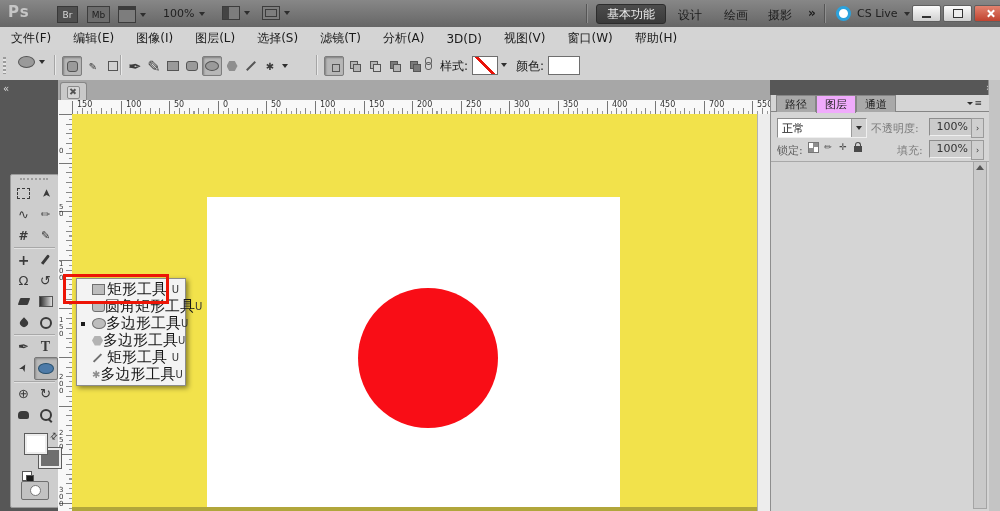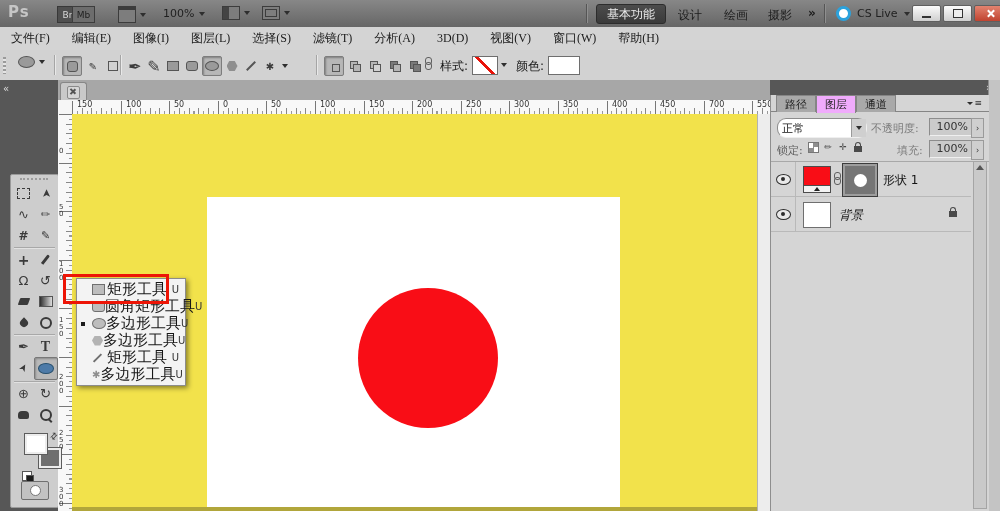--- a/index.html
+++ b/index.html
@@ -8,37 +8,37 @@
     -webkit-font-smoothing:antialiased;}
   .b{position:absolute;}
   .flex{display:flex;align-items:center;}
   
   .dd{width:0;height:0;border-left:3px solid transparent;border-right:3px solid transparent;border-top:4px solid #2e2e2e;display:inline-block;}
   
   .appbar{left:0;top:0;width:1000px;height:27px;background:linear-gradient(#878787,#666);border-bottom:1px solid #4a4a4a;}
   .pslogo{left:8px;top:3px;font-size:15px;font-weight:bold;color:#c6c6c6;letter-spacing:1px;}
   .sqbtn{height:15px;border-radius:0;font-size:9px;display:flex;align-items:center;justify-content:center;}
   .br{left:57px;top:6px;width:19px;background:#4f4f4f;border:1px solid #383838;color:#d8d8d8;}
-  .mb{left:72px;top:6px;width:21px;background:#6d6d6d;border:1px solid #3d3d3d;color:#1f1f1f;text-align:right;}
+  .mb{left:87px;top:6px;width:21px;background:#6d6d6d;border:1px solid #3d3d3d;color:#1f1f1f;text-align:right;}
   .mini-ico{border:1px solid #3c3c3c;background:#7d7d7d;}
   .appbar .lbl{font-size:11px;color:#1f1f1f;}
   .vsep{width:1px;background:#555;box-shadow:1px 0 0 #8f8f8f;}
   .wsbtn{font-size:12px;color:#1c1c1c;}
   .ws-active{background:linear-gradient(#4c4c4c,#3a3a3a);border:1px solid #2c2c2c;border-radius:3px;color:#e9e9e9;display:flex;align-items:center;justify-content:center;}
   .winbtn{width:27px;height:15px;border:1px solid #5f5f5f;border-radius:2px;background:linear-gradient(#fbfbfb,#cfcfcf);display:flex;align-items:center;justify-content:center;}
   .winbtn.close{width:31px;background:linear-gradient(#e2836f,#c04330);}
   .min-ico{width:9px;height:2px;background:#333;margin-top:6px;}
   .restore-ico{width:8px;height:7px;border:1px solid #333;background:#eee;}
   .x-ico{position:relative;width:9px;height:9px;}
   .x-ico::before,.x-ico::after{content:'';position:absolute;left:4px;top:0;width:2px;height:9px;background:#fff;}
   .x-ico::before{transform:rotate(45deg);}.x-ico::after{transform:rotate(-45deg);}
   .cslive-ico{width:9px;height:9px;border:3px solid #2ba2dd;border-radius:50%;background:#fff;}
   
   .menubar{left:0;top:27px;width:1000px;height:23px;background:#d4d4d4;border-bottom:1px solid #9d9d9d;display:flex;align-items:center;}
-  .menu-item{font-size:12px;color:#1a1a1a;padding:0 11px;font-family:Liberation Serif, serif;}
+  .menu-item{font-size:12px;color:#1a1a1a;padding:0 11px;}
   
   .optbar{left:0;top:50px;width:1000px;height:30px;background:#d2d2d2;border-bottom:1px solid #9d9d9d;}
   .grip{left:3px;top:57px;width:3px;height:17px;background:repeating-linear-gradient(#9a9a9a 0 2px,#e4e4e4 2px 4px);}
   .tgl{width:18px;height:18px;display:flex;align-items:center;justify-content:center;color:#3c3c3c;}
   .pressed{background:#b7b7b7;border:1px solid #7d7d7d;box-shadow:inset 1px 1px 2px rgba(0,0,0,.3);border-radius:2px;}
   .mini-rect{width:10px;height:8px;background:#9a9a9a;border:1px solid #555;}
   .mini-rrect{width:10px;height:8px;background:#9a9a9a;border:1px solid #555;border-radius:3px;}
   .mini-ellipse{width:12px;height:8px;background:#9a9a9a;border:1px solid #555;border-radius:50%;}
   .mini-poly{width:11px;height:10px;background:#8f8f8f;clip-path:polygon(25% 0,75% 0,100% 50%,75% 100%,25% 100%,0 50%);}
   .mini-line{width:12px;height:2px;background:#555;transform:rotate(-45deg);}
@@ -123,21 +123,21 @@
   .annotation{left:63px;top:274px;width:100px;height:24px;border:3px solid #ed1506;z-index:60;}
   
   .rdock-top{left:770px;top:80px;width:230px;height:15px;background:#575757;}
   .rpanel{left:770px;top:95px;width:218px;height:416px;background:#d5d5d5;border-left:1px solid #8e8e8e;}
   .ptab{top:0;height:16px;font-size:11px;color:#1f1f1f;display:flex;align-items:center;justify-content:center;border:1px solid #858585;border-bottom:none;}
   .ptab.inactive{background:#a9a9a9;}
   .ptab.active{background:#f0abfc;height:17px;z-index:2;}
   .ptabline{left:0;top:16px;width:218px;height:1px;background:#858585;}
   .pmenu{font-size:9px;color:#2e2e2e;letter-spacing:1px;}
   .sunken{border:1px solid #8c8c8c;border-bottom-color:#efefef;border-right-color:#efefef;}
-  .blendsel{left:6px;top:23px;width:88px;height:18px;background:#fff;display:flex;align-items:center;border-radius:9px;}
+  .blendsel{left:6px;top:23px;width:88px;height:18px;background:#fff;display:flex;align-items:center;}
   .blendsel .v{flex:1;font-size:11px;color:#111;padding-left:4px;}
   .blendsel .a{width:14px;height:100%;background:#cfcfcf;border-left:1px solid #9a9a9a;display:flex;align-items:center;justify-content:center;}
   .plabel{font-size:11px;color:#7c7c7c;}
   .pvalue{width:38px;height:16px;background:#cbcbcb;font-size:11px;color:#333;text-align:right;padding-right:3px;line-height:16px;}
   .spin{width:11px;height:18px;background:#cfcfcf;border:1px solid #9a9a9a;display:flex;align-items:center;justify-content:center;font-size:8px;color:#333;}
   .lockico{width:12px;height:12px;display:flex;align-items:center;justify-content:center;color:#4a4a4a;font-size:9px;}
   .checker{width:9px;height:9px;border:1px solid #777;background:conic-gradient(#8e8e8e 25%,#fff 0 50%,#8e8e8e 0 75%,#fff 0);}
   .locksym{position:relative;width:8px;height:6px;background:#4a4a4a;margin-top:4px;}
   .locksym::before{content:'';position:absolute;left:1px;top:-4px;width:4px;height:4px;border:1.5px solid #4a4a4a;border-bottom:none;border-radius:3px 3px 0 0;}
   .lrow{left:0;width:200px;height:34px;border-bottom:1px solid #b9b9b9;}
@@ -534,44 +534,20 @@
         </span>
       <span class="lockico">
           <i class="locksym"></i>
         </span>
     </div>
     <div class="b plabel" style="left:126px;top:48px;">填充:</div>
     <div class="b pvalue sunken" style="left:158px;top:45px;">100%</div>
     <div class="b spin" style="left:200px;top:45px;">›</div>
     <div class="b" style="left:0;top:66px;width:218px;height:1px;background:#a8a8a8;"></div>
 
-    <div class="b lrow" style="top:67px;">
-      <div class="b eyecell">
-          <i class="eye"></i>
-        </div>
-      <div class="b thumb-red">
-        <i class="strip"></i>
-        <i class="tri"></i>
-      </div>
-      <div class="b masklink chain"></div>
-      <div class="b maskthumb">
-          <i></i>
-        </div>
-      <div class="b lname" style="left:112px;top:10px;">形状 1</div>
-    </div>
-
-    <div class="b lrow" style="top:102px;">
-      <div class="b eyecell">
-          <i class="eye"></i>
-        </div>
-      <div class="b thumb-white"></div>
-      <div class="b lname" style="left:68px;top:10px;font-style:italic;">背景</div>
-      <div class="b" style="left:178px;top:10px;">
-          <i class="locksym" style="display:block;"></i>
-        </div>
-    </div>
+
 
     <div class="b scrollbar">
       <div class="scroll-up"></div>
     </div>
   </div>
 
 </div>
 
 </body></html>

